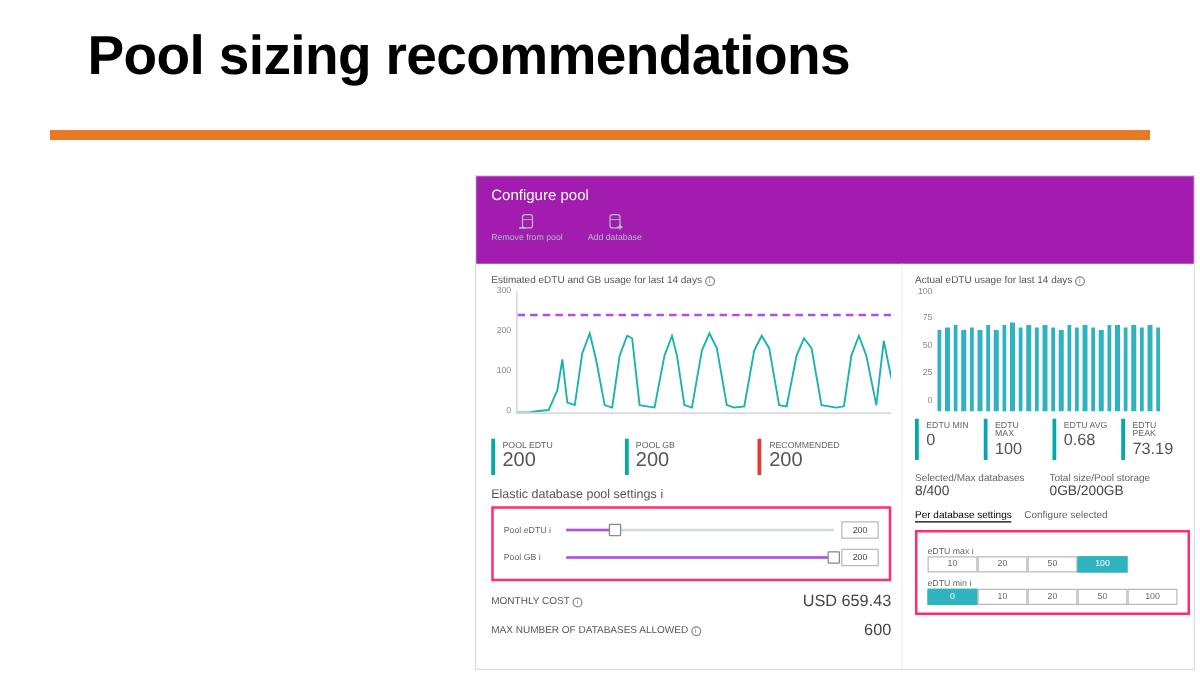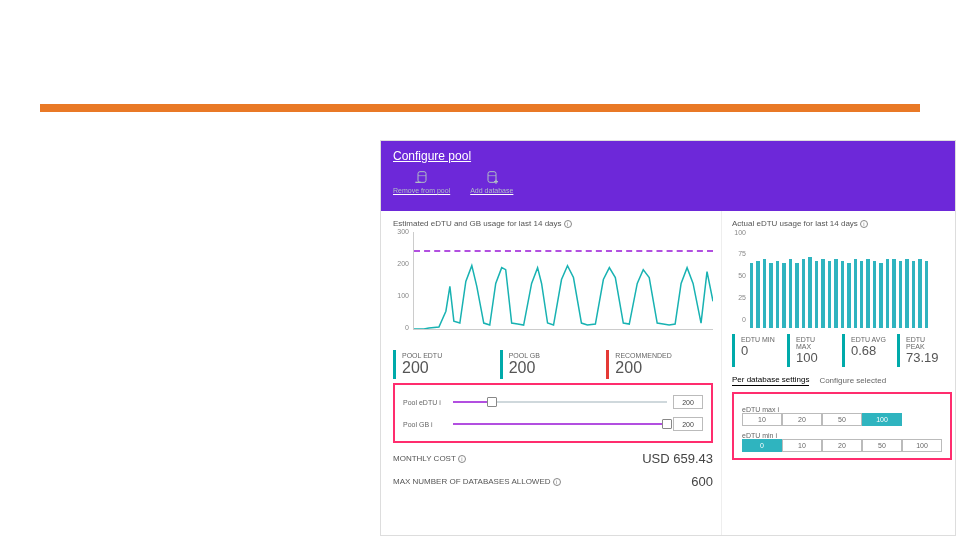--- a/index.html
+++ b/index.html
@@ -10,21 +10,21 @@
   .title { position: absolute; left: 70px; top: 20px; font-size: 44px; font-weight: 700; letter-spacing: -0.5px; }
   .accent-bar { position: absolute; left: 40px; top: 104px; width: 880px; height: 8px; background: #e97926; }
 
   
   .bullets { position: absolute; left: 52px; top: 140px; width: 300px; font-size: 15px; line-height: 1.28; }
   .bullets li { list-style: none; position: relative; padding-left: 16px; margin-bottom: 40px; }
   .bullets li::before { content: '•'; position: absolute; left: 0; top: 0; }
   
   
   .shot { position: absolute; left: 380px; top: 140px; width: 576px; height: 396px; border: 1px solid #ddd; background: #fff; font-size: 8px; color: #444; }
-  .shot-header { height: 70px; background: #6d28d9; color: #fff; padding: 8px 12px; text-decoration: underline; }
+  .shot-header { height: 70px; background: #a21caf; color: #fff; padding: 8px 12px; }
   .shot-header .h1 { font-size: 12px; font-weight: 400; }
   .shot-header .sub { font-size: 8px; color: #b0bec5; margin-top: 2px; }
   .shot-header .icons { display: flex; margin-top: 6px; gap: 20px; }
   .shot-header .iconbtn { display: flex; flex-direction: column; align-items: center; color: #b0bec5; font-size: 7px; }
   .shot-header .iconbtn svg { width: 16px; height: 16px; margin-bottom: 2px; }
 
   .shot-body { display: flex; height: calc(100% - 70px); }
   .shot-left  { flex: 0 0 340px; padding: 8px 8px 8px 12px; border-right: 1px solid #eee; position: relative; }
   .shot-right { flex: 1; padding: 8px 8px 8px 10px; position: relative; }
 
@@ -64,33 +64,34 @@
 
   
   .barchart { position:relative; width: 200px; height: 96px; margin-top: 2px; }
   .barchart .yb { position:absolute;left:0;font-size:7px;color:#888;width:14px;text-align:right;}
   .barchart .bars { position:absolute;left:18px;right:4px;top:0;bottom:0;display:flex;align-items:flex-end;gap:3px;}
   .barchart .bar { flex:1; background:#2fb4bf; }
   .metricrow.small .metric { margin-right:5px; }
   .metricrow.small .metric .val { font-size: 13px; }
   .rtbl { display:flex; gap:20px; margin-top:10px; font-size:8px; color:#666;}
   .rtbl .col .v { font-size: 11px; color:#444; }
-  .tabs { margin-top:8px; font-size:8px; color:#666; display:flex; gap:10px;align-items:center;}
+  .tabs { margin-top:8px; font-size:8px; color:#666; display:flex; gap:10px;}
   .tabs .tab:first-child{color:#000;border-bottom:1px solid #000;padding-bottom:1px;}
 
   .radiorow { display:flex; gap:0; }
   .radiorow .opt { border:1px solid #bbb; padding:2px 0; width:40px; text-align:center; font-size:7px; color:#666;}
   .radiorow .opt.sel { background:#2fb4bf; color:#fff; border-color:#2fb4bf; }
   .rfield { margin-top:6px; }
 </style>
 </head>
 <body>
 
 <div class="slide">
 
+  <div class="title">Pool sizing recommendations</div>
   <div class="accent-bar"></div>
 
   <ul class="bullets">
   </ul>
 
   <div class="shot">
 
     <div class="shot-header">
       <div class="h1">Configure pool</div>
       <div class="icons">
@@ -144,20 +145,23 @@
           <div class="metric">
             <div class="lbl">POOL GB</div>
             <div class="val">200</div>
           </div>
           <div class="metric red">
             <div class="lbl">RECOMMENDED</div>
             <div class="val">200</div>
           </div>
         </div>
 
+        <div class="subhdr">
+          <span>Elastic database pool settings</span><span class="info" style="margin-left:3px">i</span>
+        </div>
 
         <div class="pinkbox" style="margin-top:4px;">
           <div class="slider-row">
             <div class="slabel"><span>Pool eDTU</span> <span class="info">i</span></div>
             <div class="track">
                 <div class="bg"></div>
                 <div class="fill" style="width:18%"></div>
                 <div class="knob" style="left:18%"></div>
               </div>
             <div class="valbox">200</div>
@@ -238,20 +242,30 @@
           <div class="metric">
               <div class="lbl">EDTU AVG</div>
               <div class="val">0.68</div>
             </div>
           <div class="metric">
               <div class="lbl">EDTU PEAK</div>
               <div class="val">73.19</div>
             </div>
         </div>
 
+        <div class="rtbl">
+          <div class="col">
+            <div>Selected/Max databases</div>
+            <div class="v">8/400</div>
+          </div>
+          <div class="col">
+            <div>Total size/Pool storage</div>
+            <div class="v">0GB/200GB</div>
+          </div>
+        </div>
 
         <div class="tabs">
           <div class="tab">Per database settings</div>
           <div class="tab">Configure selected</div>
         </div>
 
         <div class="pinkbox" style="margin-top:6px;">
           <div class="rfield">
             <div style="font-size:7px;color:#666"><span>eDTU max</span><span class="info" style="margin-left:2px">i</span></div>
             <div class="radiorow">

